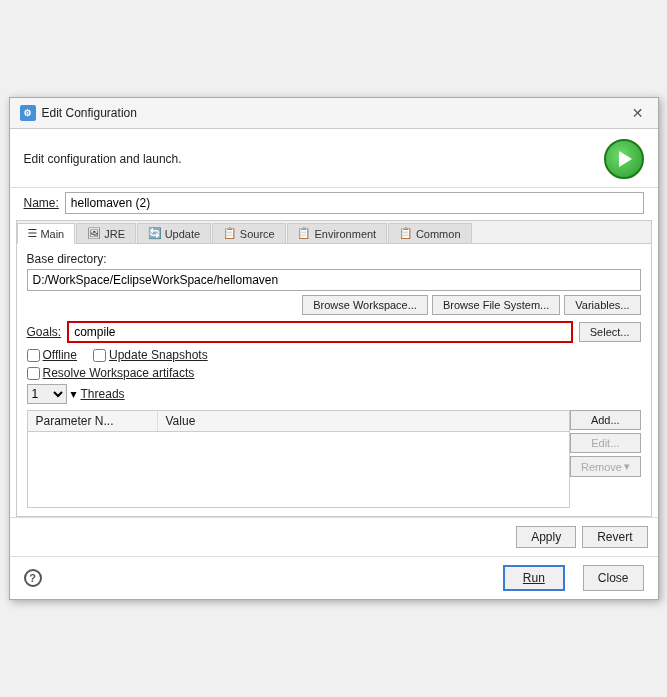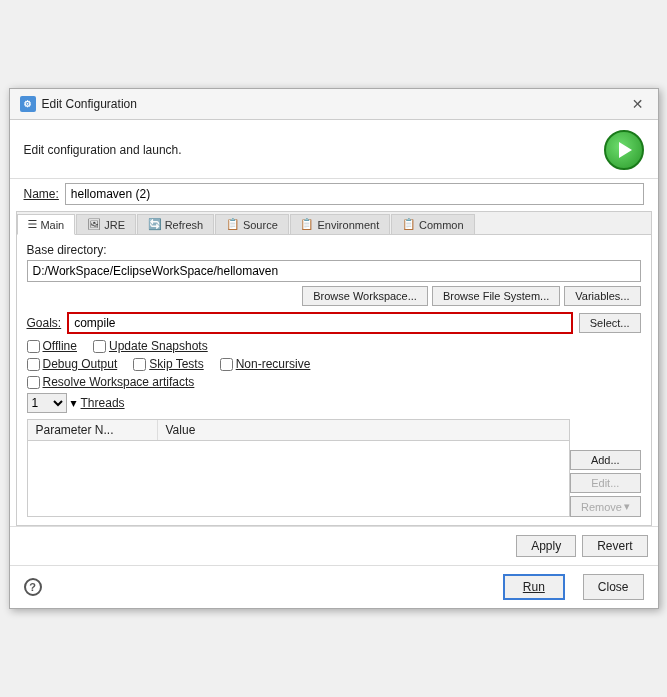--- a/index.html
+++ b/index.html
@@ -265,21 +265,20 @@
       flex: 0 0 130px;
       border-right: 1px solid #ddd;
     }
     .table-body {
       flex: 1;
       background: #fff;
     }
     .table-section {
       display: flex;
       min-height: 80px;
-      align-items: flex-end;
     }
     .table-wrapper {
       flex: 1;
       border: 1px solid #ccc;
     }
     .right-btn-panel {
       display: flex;
       flex-direction: column;
       gap: 3px;
       min-width: 58px;
@@ -375,21 +374,21 @@
       <div class="tab active">
         <span>☰</span>
         <span>Main</span>
       </div>
       <div class="tab">
         <span>🖼</span>
         <span>JRE</span>
       </div>
       <div class="tab">
         <span>🔄</span>
-        <span>Refresh</span>
+        <span>Update</span>
       </div>
       <div class="tab">
         <span>📋</span>
         <span>Source</span>
       </div>
       <div class="tab">
         <span>📋</span>
         <span>Environment</span>
       </div>
       <div class="tab">
@@ -421,34 +420,20 @@
         <div class="checkbox-item">
           <input type="checkbox" id="chk-offline" style="">
           <label for="chk-offline">Offline</label>
         </div>
         <div class="checkbox-item">
           <input type="checkbox" id="chk-update" style="">
           <label for="chk-update">Update Snapshots</label>
         </div>
       </div>
 
-      <div class="checkboxes-row">
-        <div class="checkbox-item">
-          <input type="checkbox" id="chk-debug" style="">
-          <label for="chk-debug">Debug Output</label>
-        </div>
-        <div class="checkbox-item">
-          <input type="checkbox" id="chk-skip" style="">
-          <label for="chk-skip">Skip Tests</label>
-        </div>
-        <div class="checkbox-item">
-          <input type="checkbox" id="chk-nonrec" style="">
-          <label for="chk-nonrec">Non-recursive</label>
-        </div>
-      </div>
 
       <div class="resolve-row">
         <input type="checkbox" id="chk-resolve" style="">
         <label for="chk-resolve" class="resolve-label">Resolve Workspace artifacts</label>
       </div>
 
       <div class="threads-row">
         <select class="threads-select">
           <option>1</option>
           <option>2</option>

